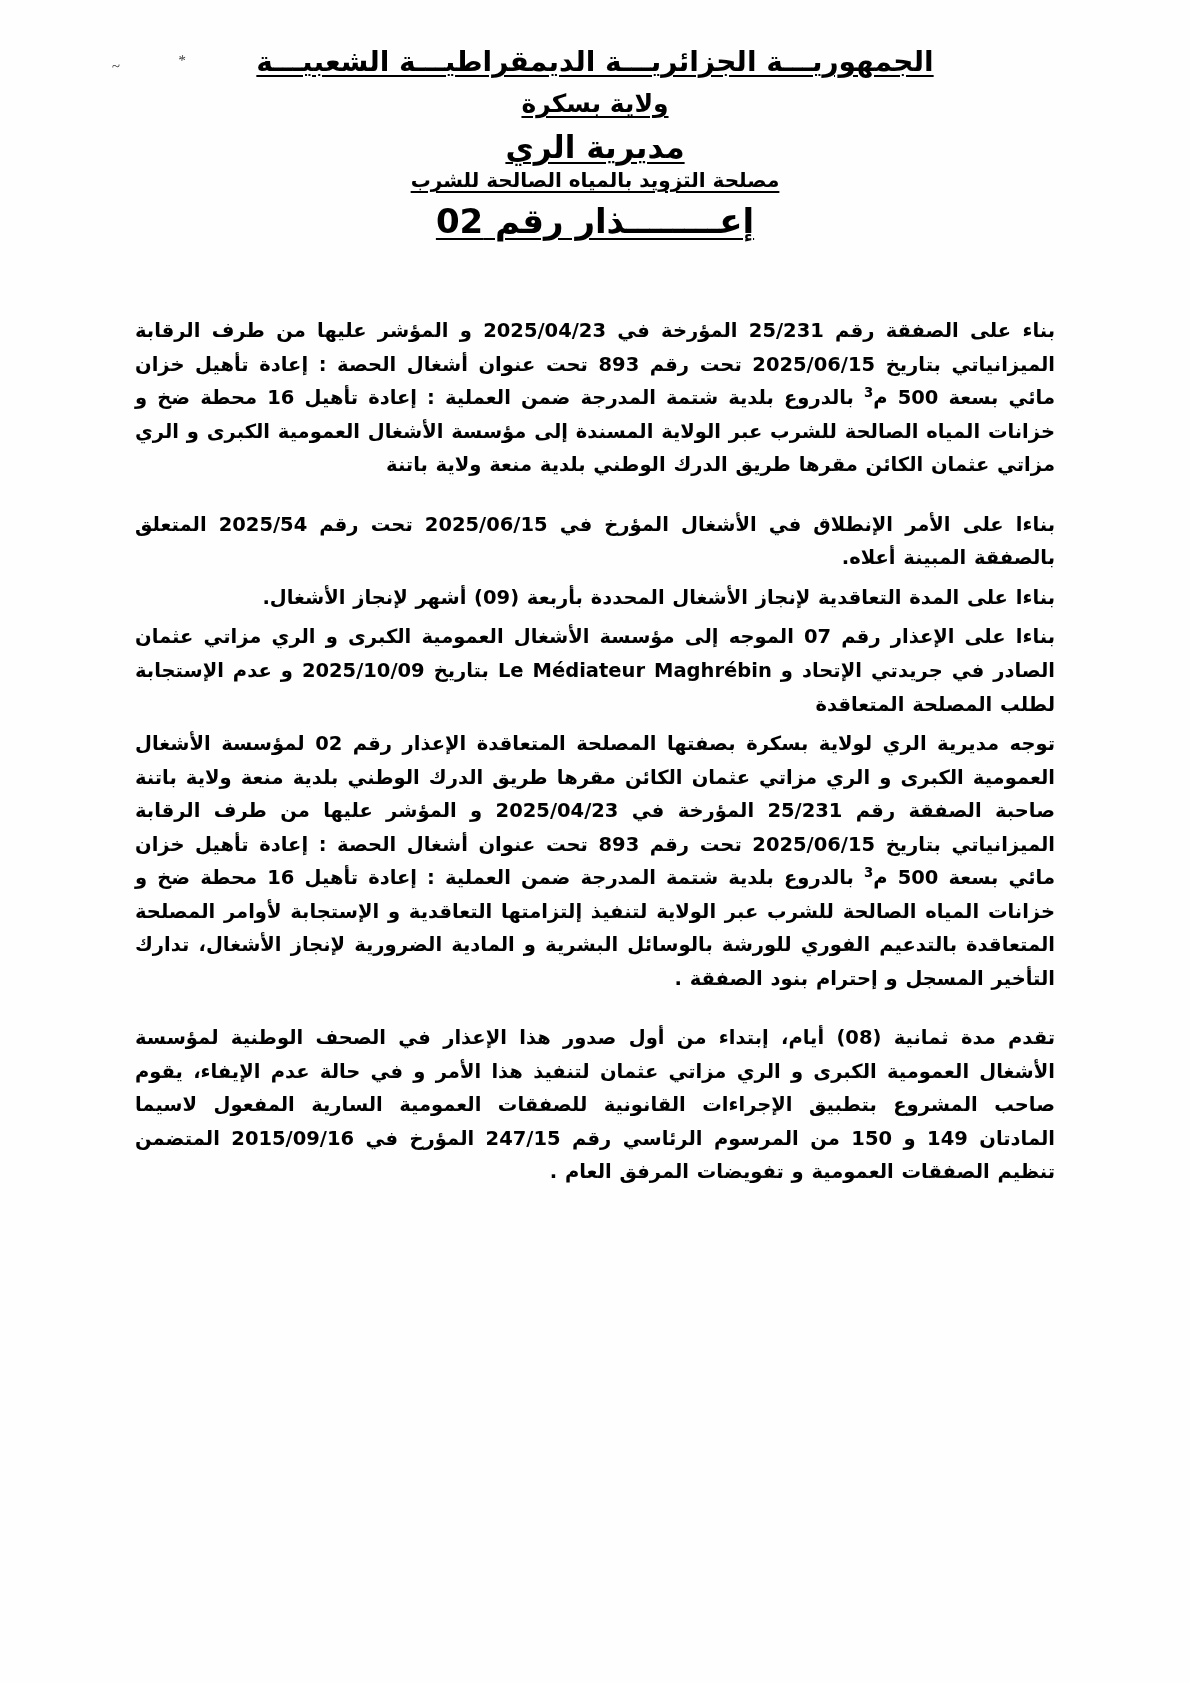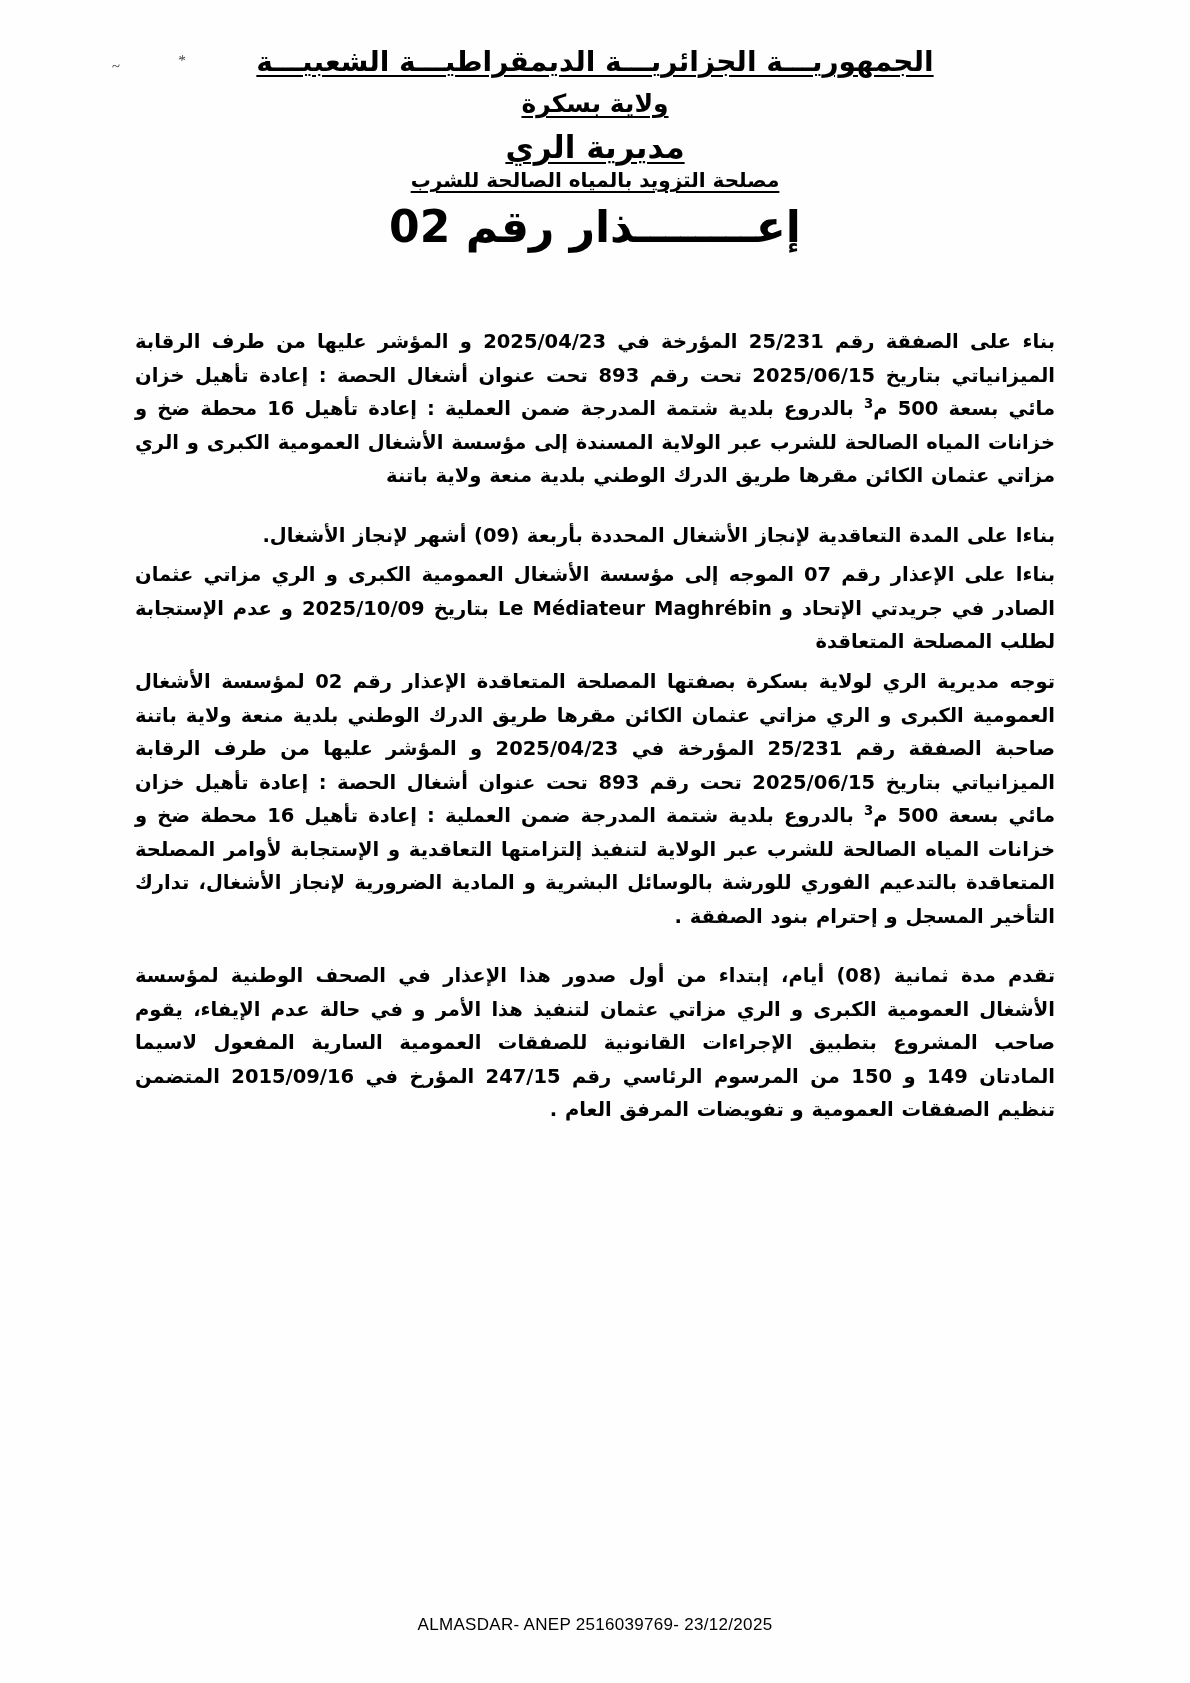--- a/index.html
+++ b/index.html
@@ -40,25 +40,26 @@
     text-underline-offset: 4px;
     text-decoration-thickness: 2px;
     letter-spacing: 0.5px;
   }
   .hdr-1 { font-size: 28px; margin-bottom: 8px; }
   .hdr-2 { font-size: 25px; margin-bottom: 6px; }
   .hdr-3 { font-size: 31px; }
   .hdr-4 { font-size: 20px; margin-bottom: 8px; }
 
   .doc-title {
-    font-size: 44px;
+    font-size: 34px;
     font-weight: bold;
     text-align: center;
     margin: 6px auto 0 auto;
     width: max-content;
+    text-decoration: underline;
     text-underline-offset: 5px;
     text-decoration-thickness: 2px;
     letter-spacing: 1px;
   }
 
   
   .body-wrap {
     margin: 7px auto;
     width: 920px;
     padding-top: 66px;
@@ -123,27 +124,27 @@
     <span class="hdr-line hdr-2">ولاية بسكرة</span>
     <span class="hdr-line hdr-3">مديرية الري</span>
     <span class="hdr-line hdr-4">مصلحة التزويد بالمياه الصالحة للشرب</span>
     <div class="doc-title">إعــــــــذار رقم 02</div>
   </div>
 
   <div class="body-wrap">
 
     <p class="para"><span>بناء على الصفقة رقم 25/231 المؤرخة في 2025/04/23 و المؤشر عليها من طرف الرقابة الميزانياتي بتاريخ 2025/06/15 تحت رقم 893 تحت عنوان أشغال الحصة : إعادة تأهيل خزان مائي بسعة 500 م</span><sup class="unit">3</sup><span> بالدروع بلدية شتمة المدرجة ضمن العملية : إعادة تأهيل 16 محطة ضخ و خزانات المياه الصالحة للشرب عبر الولاية المسندة إلى مؤسسة الأشغال العمومية الكبرى و الري مزاتي عثمان الكائن مقرها طريق الدرك الوطني بلدية منعة ولاية باتنة</span></p>
 
+    <p class="para block2">بناءا على الأمر الإنطلاق في الأشغال المؤرخ في 2025/06/15 تحت رقم 2025/54 المتعلق بالصفقة المبينة أعلاه.</p>
 
     <p class="para block2">بناءا على المدة التعاقدية لإنجاز الأشغال المحددة بأربعة (09) أشهر لإنجاز الأشغال.</p>
 
     <p class="para block2"><span>بناءا على الإعذار رقم 07 الموجه إلى مؤسسة الأشغال العمومية الكبرى و الري مزاتي عثمان الصادر في جريدتي الإتحاد و </span><span class="latin">Le Médiateur Maghrébin</span><span> بتاريخ 2025/10/09 و عدم الإستجابة لطلب المصلحة المتعاقدة</span></p>
 
 
     <p class="para"><span>توجه مديرية الري لولاية بسكرة بصفتها المصلحة المتعاقدة الإعذار رقم 02 لمؤسسة الأشغال العمومية الكبرى و الري مزاتي عثمان الكائن مقرها طريق الدرك الوطني بلدية منعة ولاية باتنة صاحبة الصفقة رقم 25/231 المؤرخة في 2025/04/23 و المؤشر عليها من طرف الرقابة الميزانياتي بتاريخ 2025/06/15 تحت رقم 893 تحت عنوان أشغال الحصة : إعادة تأهيل خزان مائي بسعة 500 م</span><sup class="unit">3</sup><span> بالدروع بلدية شتمة المدرجة ضمن العملية : إعادة تأهيل 16 محطة ضخ و خزانات المياه الصالحة للشرب عبر الولاية لتنفيذ إلتزامتها التعاقدية و الإستجابة لأوامر المصلحة المتعاقدة بالتدعيم الفوري للورشة بالوسائل البشرية و المادية الضرورية لإنجاز الأشغال، تدارك التأخير المسجل و إحترام بنود الصفقة .</span></p>
 
     <p class="para">تقدم مدة ثمانية (08) أيام، إبتداء من أول صدور هذا الإعذار في الصحف الوطنية لمؤسسة الأشغال العمومية الكبرى و الري مزاتي عثمان لتنفيذ هذا الأمر و في حالة عدم الإيفاء، يقوم صاحب المشروع بتطبيق الإجراءات القانونية للصفقات العمومية السارية المفعول لاسيما المادتان 149 و 150 من المرسوم الرئاسي رقم 247/15 المؤرخ في 2015/09/16 المتضمن تنظيم الصفقات العمومية و تفويضات المرفق العام .</p>
 
   </div>
 
-  <div class="doc-footer">ALMASDAR- ANEP 2516039769- 23/12/2025</div>
 
 </div>
 
 </body></html>

